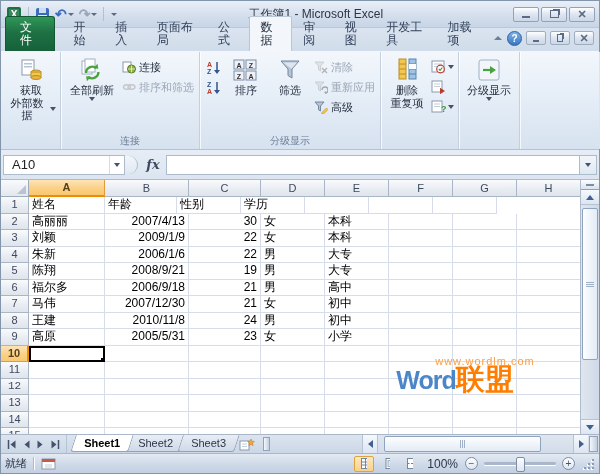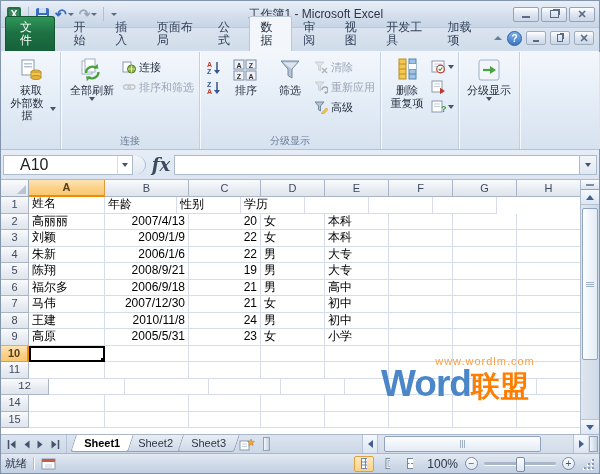--- a/index.html
+++ b/index.html
@@ -40,24 +40,24 @@
   .smallcol{display:flex;flex-direction:column;justify-content:flex-start;gap:2px;padding-top:4px;}
   .smallbtn{display:flex;align-items:center;gap:3px;height:18px;border:none;background:none;font-size:11px;color:#1f2a3a;padding:0 2px;white-space:nowrap;}
   .smallbtn.disabled,.bigbtn.disabled{color:#9aa6b6;}
   .smallbtn.disabled svg{opacity:.45;filter:grayscale(1);}
   .caret-dn{width:0;height:0;border-left:3px solid transparent;border-right:3px solid transparent;border-top:4px solid #44536b;}
   .sorticons{display:flex;flex-direction:column;gap:2px;padding:4px 2px 0;}
   .iconbtn{border:none;background:none;display:flex;align-items:center;gap:2px;height:18px;padding:0 1px;}
 
   
   .fbar{height:25px;flex:0 0 25px;display:flex;align-items:center;background:linear-gradient(#e6edf6,#dbe5f1);border-bottom:1px solid #aebbcc;padding:2px 2px;gap:0;}
-  .namebox{width:112px;height:18px;background:#fff;border:1px solid #aebbcc;display:flex;align-items:center;font-size:16px;color:#222;padding-left:16px;}
+  .namebox{width:112px;height:18px;background:#fff;border:1px solid #aebbcc;display:flex;align-items:center;font-size:13px;color:#222;padding-left:8px;}
   .namebox .nb-caret{margin-left:auto;width:14px;height:100%;display:flex;align-items:center;justify-content:center;border-left:1px solid #d5dde8;}
   .fx-sep{width:12px;height:18px;border-right:1px solid #aebbcc;border-radius:0 9px 9px 0;background:linear-gradient(#f2f6fb,#dfe8f2);margin-right:2px;}
-  .fxbtn{width:26px;height:18px;display:flex;align-items:center;justify-content:center;font-family:"DejaVu Serif","Liberation Serif",serif;font-style:italic;font-weight:bold;font-size:18px;color:#3c4a5e;border:none;background:none;}
+  .fxbtn{width:26px;height:18px;display:flex;align-items:center;justify-content:center;font-family:"DejaVu Serif","Liberation Serif",serif;font-style:italic;font-weight:bold;font-size:13px;color:#3c4a5e;border:none;background:none;}
   .fcontent{flex:1;height:18px;background:#fff;border:1px solid #aebbcc;border-right:none;font-size:12px;padding-left:4px;}
   .fexpand{width:16px;height:18px;background:linear-gradient(#f2f6fb,#dfe8f2);border:1px solid #aebbcc;display:flex;align-items:center;justify-content:center;}
 
   
   .gridwrap{position:relative;flex:1;background:#fff;overflow:hidden;display:flex;}
   #grid-cells{width:580px;}
   .g-row{display:flex;height:16.5px;}
   .g-row.g-head{height:17px;}
   .gcell{box-sizing:border-box;flex:0 0 auto;overflow:hidden;white-space:nowrap;}
   .g-corner{background:linear-gradient(#f9fafb,#e3e8ef);border-right:1px solid #9eabbc;border-bottom:1px solid #9eabbc;position:relative;}
@@ -68,21 +68,21 @@
   .g-rh.selhead{border-bottom:1px solid #e09c3c;border-right:2px solid #ef8d02;}
   .g-cell{border-right:1px solid #d6dde8;border-bottom:1px solid #d6dde8;font-size:12px;color:#000;padding:0 3px;line-height:15.5px;background:#fff;}
   .g-cell.num{text-align:right;}
   .g-cell.selcell{position:relative;border:2px solid #000;padding:0 1px;line-height:12.5px;z-index:3;}
   .fh{position:absolute;right:-2px;bottom:-2px;width:4px;height:4px;background:#000;border-left:1px solid #fff;border-top:1px solid #fff;z-index:4;}
 
   
   .watermark{position:absolute;left:332px;top:176px;width:244px;text-align:center;z-index:2;pointer-events:none;line-height:1;}
   .wm-url{font-size:11px;color:#f9a04a;letter-spacing:1px;margin-left:60px;}
   .wm-line{white-space:nowrap;margin-top:-2px;}
-  .wm-word{font-size:37px;font-weight:bold;color:#4a86c8;letter-spacing:-1px;}
+  .wm-word{font-size:25px;font-weight:bold;color:#4a86c8;letter-spacing:-1px;}
   .wm-word::first-letter{font-size:40px;}
   .wm-lm{font-size:29px;font-weight:bold;color:#ff7e00;}
 
   
   .vscroll{position:absolute;right:0;top:0;bottom:0;width:18px;background:linear-gradient(90deg,#dfe6ef,#cfd9e7);border-left:1px solid #aebbcc;display:flex;flex-direction:column;}
   .vs-split{height:9px;background:linear-gradient(#fdfeff,#d9e2ee);border-bottom:1px solid #93a2b8;display:flex;align-items:center;justify-content:center;}
   .vs-split i{display:block;width:8px;height:2px;background:#7c8da6;}
   .vs-btn{height:14px;display:flex;align-items:center;justify-content:center;background:linear-gradient(#f6f9fd,#dce5f1);border-bottom:1px solid #b6c3d4;}
   .vs-btn.down{border-top:1px solid #b6c3d4;border-bottom:none;}
   .vs-track{flex:1;position:relative;}
@@ -422,33 +422,33 @@
           <div class="gcell g-ch" style="width: 84px;">B</div>
           <div class="gcell g-ch" style="width: 72px;">C</div>
           <div class="gcell g-ch" style="width: 64px;">D</div>
           <div class="gcell g-ch" style="width: 64px;">E</div>
           <div class="gcell g-ch" style="width: 64px;">F</div>
           <div class="gcell g-ch" style="width: 64px;">G</div>
           <div class="gcell g-ch" style="width: 64px;">H</div>
         </div>
         <div class="g-row">
           <div class="gcell g-rh" style="width: 28px;">1</div>
-          <div class="gcell g-cell" style="width: 76px; font-family: Liberation Mono, monospace;">姓名</div>
+          <div class="gcell g-cell" style="width: 76px;">姓名</div>
           <div class="gcell g-cell" style="width: 72px;">年龄</div>
           <div class="gcell g-cell" style="width: 64px;">性别</div>
           <div class="gcell g-cell" style="width: 64px;">学历</div>
           <div class="gcell g-cell" style="width: 64px;"></div>
           <div class="gcell g-cell" style="width: 64px;"></div>
           <div class="gcell g-cell" style="width: 64px;"></div>
         </div>
         <div class="g-row">
           <div class="gcell g-rh" style="width: 28px;">2</div>
           <div class="gcell g-cell" style="width: 76px;">高丽丽</div>
           <div class="gcell g-cell num" style="width: 84px;">2007/4/13</div>
-          <div class="gcell g-cell num" style="width: 72px;">20</div>
+          <div class="gcell g-cell num" style="width: 72px;">30</div>
           <div class="gcell g-cell" style="width: 64px;">女</div>
           <div class="gcell g-cell" style="width: 64px;">本科</div>
           <div class="gcell g-cell" style="width: 64px;"></div>
           <div class="gcell g-cell" style="width: 64px;"></div>
           <div class="gcell g-cell" style="width: 64px;"></div>
         </div>
         <div class="g-row">
           <div class="gcell g-rh" style="width: 28px;">3</div>
           <div class="gcell g-cell" style="width: 76px;">刘颖</div>
           <div class="gcell g-cell num" style="width: 84px;">2009/1/9</div>
@@ -543,21 +543,32 @@
           <div class="gcell g-cell" style="width: 76px;"></div>
           <div class="gcell g-cell" style="width: 84px;"></div>
           <div class="gcell g-cell" style="width: 72px;"></div>
           <div class="gcell g-cell" style="width: 64px;"></div>
           <div class="gcell g-cell" style="width: 64px;"></div>
           <div class="gcell g-cell" style="width: 64px;"></div>
           <div class="gcell g-cell" style="width: 64px;"></div>
           <div class="gcell g-cell" style="width: 64px;"></div>
         </div>
         <div class="g-row">
-          <div class="gcell g-rh" style="width: 48px; font-family: Liberation Mono, monospace;">12</div>
+          <div class="gcell g-rh" style="width: 28px; font-family: Liberation Mono, monospace;">12</div>
+          <div class="gcell g-cell" style="width: 76px;"></div>
+          <div class="gcell g-cell" style="width: 84px;"></div>
+          <div class="gcell g-cell" style="width: 72px;"></div>
+          <div class="gcell g-cell" style="width: 64px;"></div>
+          <div class="gcell g-cell" style="width: 64px;"></div>
+          <div class="gcell g-cell" style="width: 64px;"></div>
+          <div class="gcell g-cell" style="width: 64px;"></div>
+          <div class="gcell g-cell" style="width: 64px;"></div>
+        </div>
+        <div class="g-row">
+          <div class="gcell g-rh" style="width: 28px;">13</div>
           <div class="gcell g-cell" style="width: 76px;"></div>
           <div class="gcell g-cell" style="width: 84px;"></div>
           <div class="gcell g-cell" style="width: 72px;"></div>
           <div class="gcell g-cell" style="width: 64px;"></div>
           <div class="gcell g-cell" style="width: 64px;"></div>
           <div class="gcell g-cell" style="width: 64px;"></div>
           <div class="gcell g-cell" style="width: 64px;"></div>
           <div class="gcell g-cell" style="width: 64px;"></div>
         </div>
         <div class="g-row">

